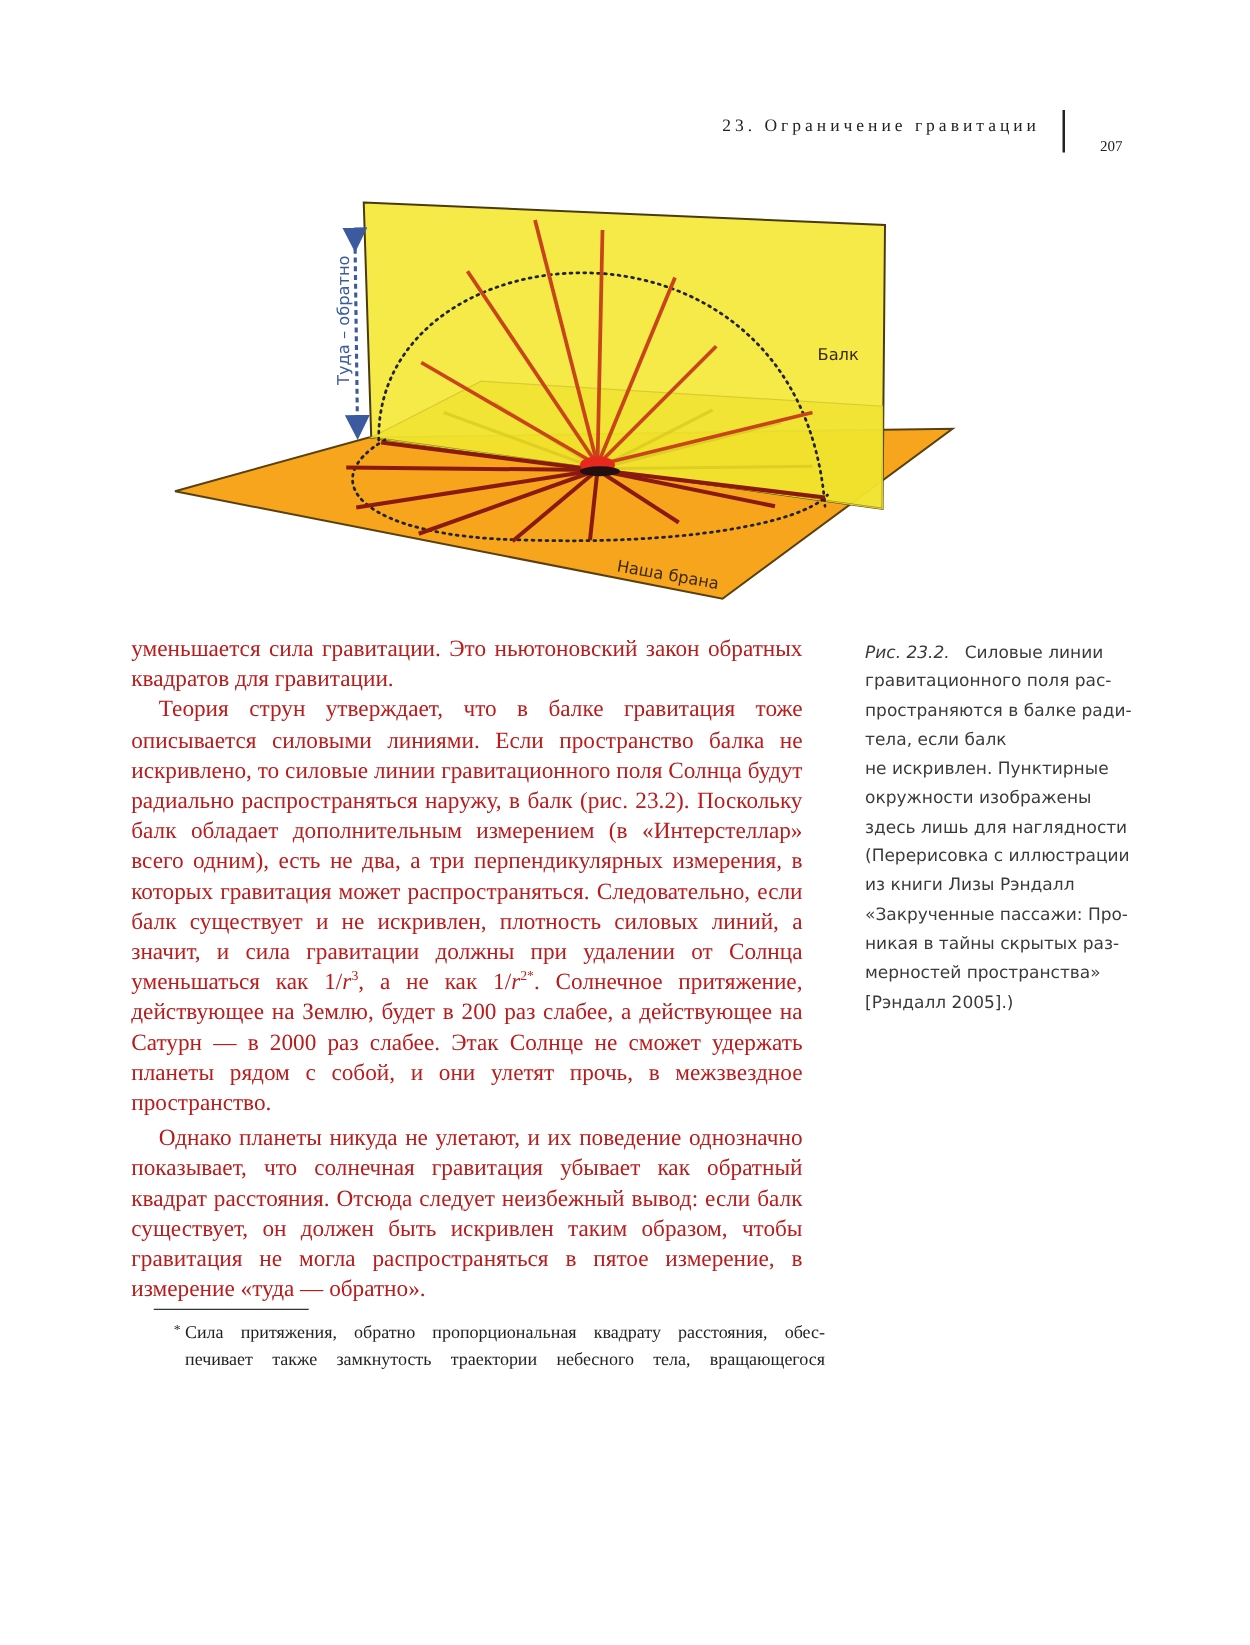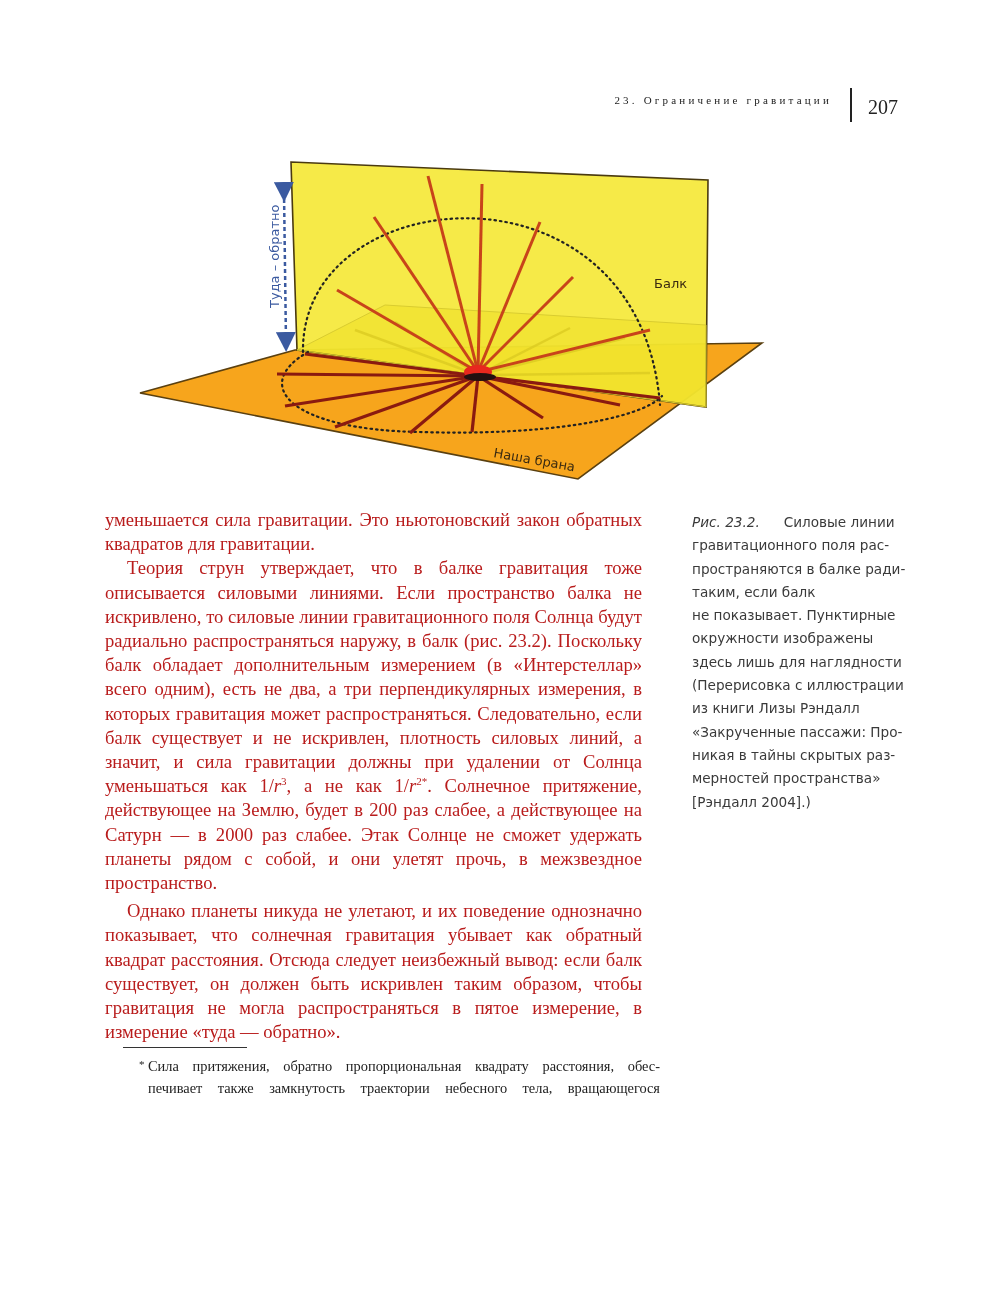--- a/index.html
+++ b/index.html
@@ -1,32 +1,32 @@
 <!DOCTYPE html>
 <html><head>
 <meta charset="utf-8">
 <style>
   html, body { margin: 0; padding: 0; background: #ffffff; }
   body { width: 1000px; height: 1316px; position: relative; overflow: hidden; font-family: "DejaVu Serif", serif; color: #1e1e1e; }
   .running-head { position: absolute; top: 92px; left: 520px; width: 380px; height: 32px; }
-  .rh-title { position: absolute; right: 68px; top: 2px; font-family: "Liberation Serif", serif; font-size: 11px; letter-spacing: 3.2px; color: #222; white-space: nowrap; }
+  .rh-title { position: absolute; right: 68px; top: 2px; font-family: "Liberation Serif", serif; font-size: 14px; letter-spacing: 3.2px; color: #222; white-space: nowrap; }
   .rh-rule { position: absolute; right: 48px; top: -4px; width: 2px; height: 34px; background: #222; }
-  .rh-page { position: absolute; right: 2px; top: 4px; font-family: "Liberation Serif", serif; font-size: 20px; color: #222; }
+  .rh-page { position: absolute; right: 2px; top: 18px; font-family: "Liberation Serif", serif; font-size: 12px; color: #222; }
 
   .figure { position: absolute; left: 0; top: 140px; width: 1000px; height: 370px; }
   .figure svg { position: absolute; left: 0; top: 0; }
 
   .body-text { position: absolute; left: 105px; top: 508px; width: 537px; font-family: Liberation Serif, serif; font-size: 18.6px; line-height: 24.2px; text-align: justify; color: #b91c1c; }
   .body-text p { margin: 0; }
   .body-text p.indent { text-indent: 22px; }
   .body-text .gap { height: 4px; }
   .body-text sup { font-size: 11px; line-height: 0; }
 
   .caption { position: absolute; left: 692px; top: 511px; width: 210px; font-family: "DejaVu Sans", sans-serif; font-size: 13.6px; line-height: 23.3px; color: #3a3a3a; }
-  .caption .lbl { font-style: italic; margin-right: 24px; }
+  .caption .lbl { font-style: italic; margin-right: 12px; }
   .caption span.line { display: block; white-space: nowrap; }
 
   .fn-rule { position: absolute; left: 123px; top: 1047px; width: 124px; height: 1px; background: #333; }
   .footnote { position: absolute; left: 148px; top: 1056px; width: 512px; font-family: "Liberation Serif", serif; font-size: 14.4px; line-height: 21.6px; text-align: justify; color: #222; }
   .footnote .line { display: block; white-space: nowrap; text-align-last: justify; }
   .footnote .line.last { text-align-last: left; }
   .footnote em { font-style: italic; }
   .footnote .star { position: absolute; left: -9px; top: -2px; font-size: 11px; }
 </style>
 </head>
@@ -95,30 +95,30 @@
   <p>уменьшается сила гравитации. Это ньютоновский закон обратных квадратов для гравитации.</p>
   <p class="indent"><span>Теория струн утверждает, что в балке гравитация тоже описывается силовыми линиями. Если пространство балка не искривлено, то силовые линии гравитационного поля Солнца будут радиально распространяться наружу, в балк (рис. 23.2). Поскольку балк обладает дополнительным измерением (в «Интерстеллар» всего одним), есть не два, а три перпендикулярных измерения, в которых гравитация может распространяться. Следовательно, если балк существует и не искривлен, плотность силовых линий, а значит, и сила гравитации должны при удалении от Солнца уменьшаться как 1/</span><i>r</i><sup>3</sup><span>, а не как 1/</span><i>r</i><sup>2*</sup><span>. Солнечное притяжение, действующее на Землю, будет в 200 раз слабее, а действующее на Сатурн — в 2000 раз слабее. Этак Солнце не сможет удержать планеты рядом с собой, и они улетят прочь, в межзвездное пространство.</span></p>
   <div class="gap"></div>
   <p class="indent">Однако планеты никуда не улетают, и их поведение однозначно показывает, что солнечная гравитация убывает как обратный квадрат расстояния. Отсюда следует неизбежный вывод: если балк существует, он должен быть искривлен таким образом, чтобы гравитация не могла распространяться в пятое измерение, в измерение «туда — обратно».</p>
 </div>
 
 <div class="caption" id="caption">
     <span class="line"><span class="lbl">Рис. 23.2.</span>Силовые линии</span>
     <span class="line">гравитационного поля рас-</span>
     <span class="line">пространяются в балке ради-</span>
-    <span class="line">таким, если балк</span>
-    <span class="line">не показывает. Пунктирные</span>
+    <span class="line">тела, если балк</span>
+    <span class="line">не искривлен. Пунктирные</span>
     <span class="line">окружности изображены</span>
     <span class="line">здесь лишь для наглядности</span>
     <span class="line">(Перерисовка с иллюстрации</span>
     <span class="line">из книги Лизы Рэндалл</span>
     <span class="line">«Закрученные пассажи: Про-</span>
     <span class="line">никая в тайны скрытых раз-</span>
     <span class="line">мерностей пространства»</span>
-    <span class="line">[Рэндалл 2004].)</span>
+    <span class="line">[Рэндалл 2005].)</span>
   </div>
 
 <div class="fn-rule"></div>
 <div class="footnote" id="footnote">
   <span class="star">*</span>
 <span class="line">Сила притяжения, обратно пропорциональная квадрату расстояния, обес-</span>
     <span class="line">печивает также замкнутость траектории небесного тела, вращающегося</span>
   </div>
 
 </body></html>

